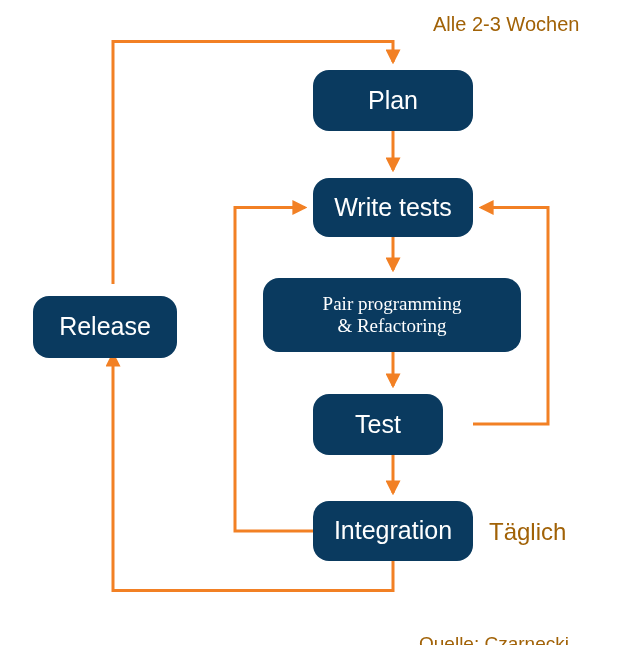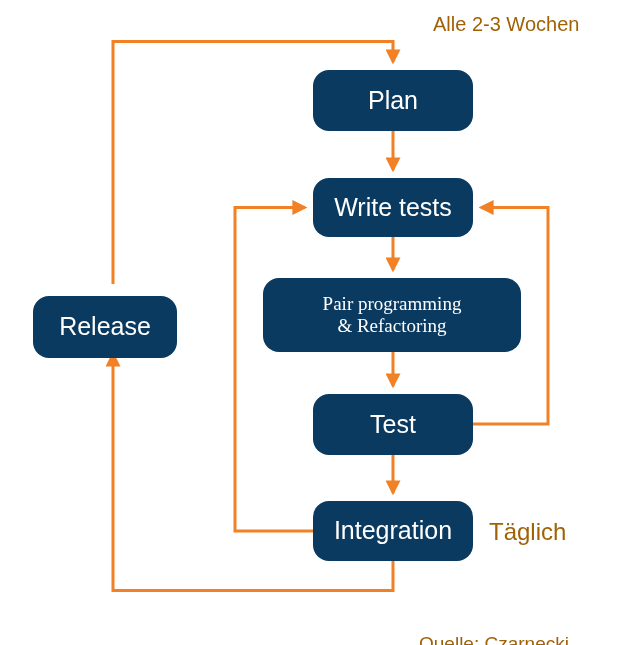--- a/index.html
+++ b/index.html
@@ -88,21 +88,21 @@
 
   <div class="node" style="left:313px; top:178px; width:160px; height:59px; font-size:25px;text-align:center;">
     <span class="node-label">Write tests</span>
   </div>
 
   <div class="node" style="left:263px; top:278px; width:258px; height:74px; font-size:19px;font-family:Liberation Serif, serif;">
     <span class="node-label">Pair programming
 &amp; Refactoring</span>
   </div>
 
-  <div class="node" style="left:313px; top:394px; width:160px; height:61px; font-size:25px;">
+  <div class="node" style="left:313px; top:394px; width:130px; height:61px; font-size:25px;">
     <span class="node-label">Test</span>
   </div>
 
   <div class="node" style="left:313px; top:501px; width:160px; height:60px; font-size:25px;">
     <span class="node-label">Integration</span>
   </div>
 
   <div class="node" style="left:33px; top:284px; width:144px; height:62px; font-size:25px;margin-top:12px;">
     <span class="node-label">Release</span>
   </div>

